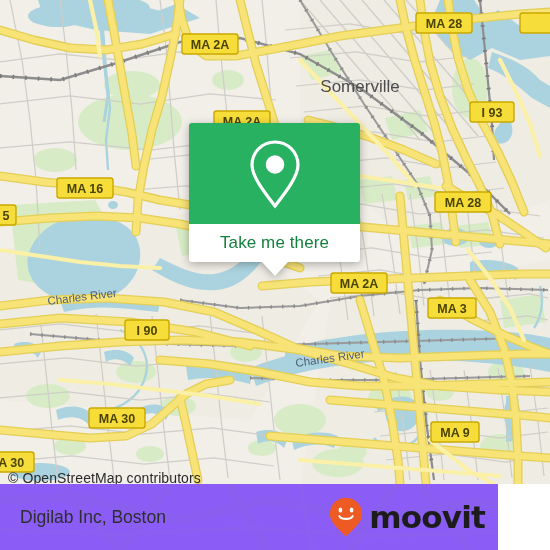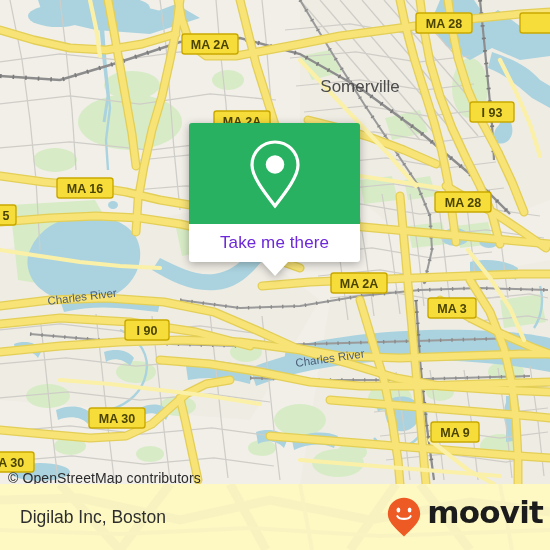--- a/index.html
+++ b/index.html
@@ -65,43 +65,43 @@
     background: #ffffff;
     height: 38px;
     border-radius: 0 0 3px 3px;
     display: flex;
     align-items: center;
     justify-content: center;
     position: relative;
   }
   #popup-label {
     font-size: 17px;
-    color: #6d28d9;
+    color: #15803d;
     font-family: "Liberation Sans", sans-serif;
     letter-spacing: 0.1px;
   }
   #popup-tail {
     position: absolute;
     left: 50%;
     margin-left: -13px;
     bottom: -14px;
     width: 0; height: 0;
     border-left: 13px solid transparent;
     border-right: 13px solid transparent;
     border-top: 14px solid #ffffff;
   }
 
   
   #footer-bar {
     position: absolute;
     left: 0;
     top: 484px;
-    width: 550px;
+    width: 498px;
     height: 66px;
-    background: #fef9c3;
+    background: #8b5cf6;
     overflow: hidden;
     z-index: 50;
   }
   #footer-watermark {
     position: absolute;
     left: 0; top: -484px;
     opacity: 0.055;
     pointer-events: none;
   }
   #footer-place {
@@ -109,24 +109,25 @@
     left: 20px;
     top: 50%;
     transform: translateY(-50%);
     font-size: 17.5px;
     color: #2e2e2e;
     white-space: nowrap;
     font-family: "Liberation Sans", sans-serif;
   }
   #moovit-logo {
     position: absolute;
-    right: 7px;
+    right: 13px;
     top: 50%;
     transform: translateY(-50%);
     display: flex;
+    align-items: center;
     gap: 6px;
   }
   #moovit-wordmark {
     font-size: 31px;
     font-weight: bold;
     color: #1c1c1c;
     letter-spacing: -0.8px;
     line-height: 1;
     font-family: "DejaVu Sans", sans-serif;
   }

